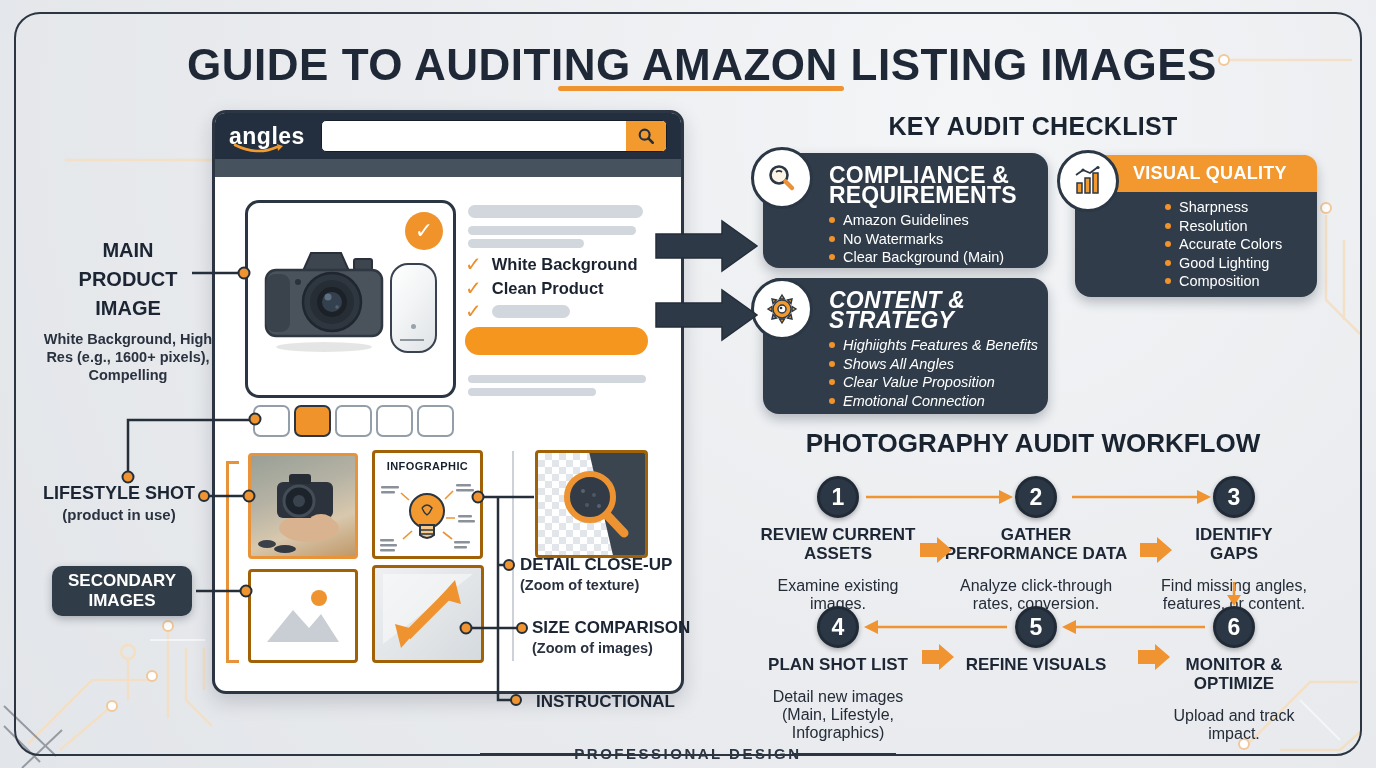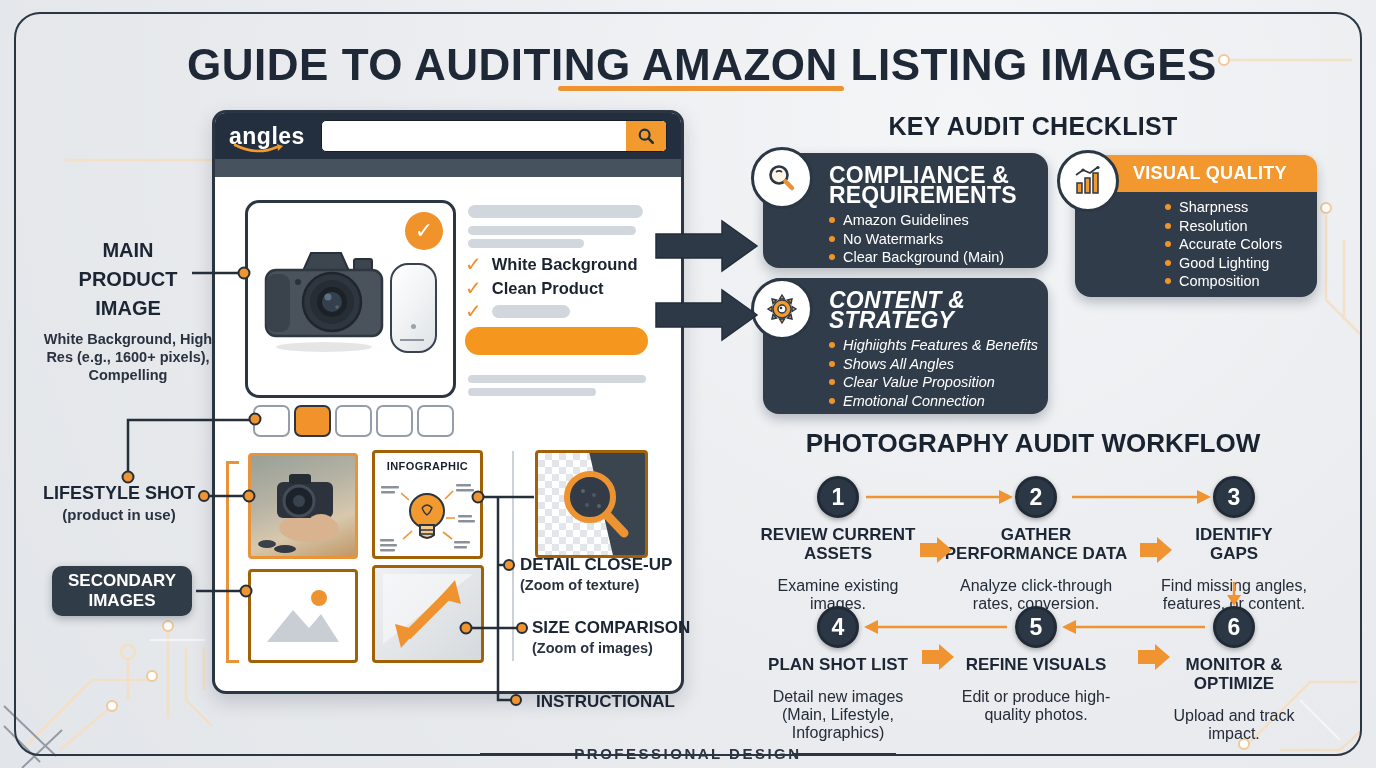--- a/index.html
+++ b/index.html
@@ -454,21 +454,20 @@
     <div class="wf-desc">Find missing angles, features, or content.</div>
   </div>
   <div class="wf-step" style="left:738px;top:606px;">
     <div class="wf-num">4</div>
     <div class="wf-title">PLAN SHOT LIST</div>
     <div class="wf-desc" style="max-width:165px;">Detail new images (Main, Lifestyle, Infographics)</div>
   </div>
   <div class="wf-step" style="left:936px;top:606px;">
     <div class="wf-num">5</div>
     <div class="wf-title">REFINE VISUALS</div>
-    <div class="wf-desc" style="max-width:155px;">Edit or produce high-quality photos.</div>
   </div>
   <div class="wf-step" style="left:1134px;top:606px;">
     <div class="wf-num">6</div>
     <div class="wf-title" style="max-width:120px;">MONITOR &amp; OPTIMIZE</div>
     <div class="wf-desc" style="max-width:150px;">Upload and track impact.</div>
   </div>
 
   <div class="footer">PROFESSIONAL DESIGN</div>
   <div class="footer-line" style="left:480px;"></div>
   <div class="footer-line" style="left:792px;"></div>

